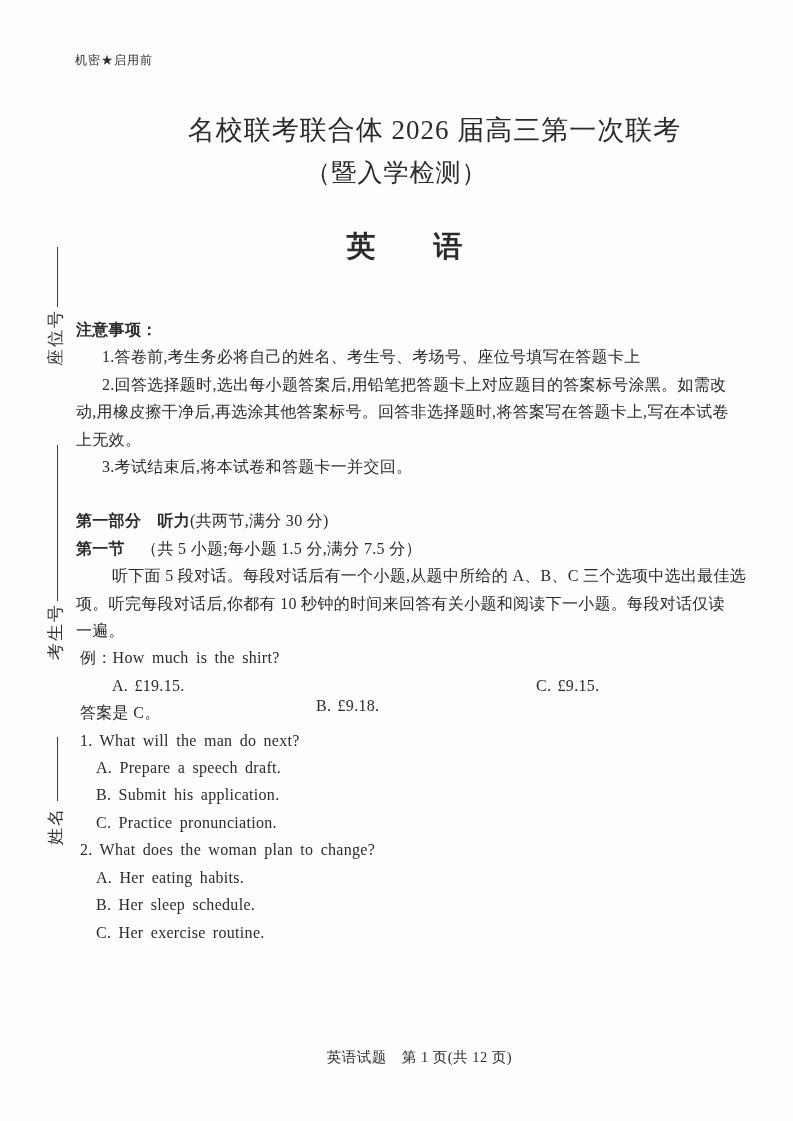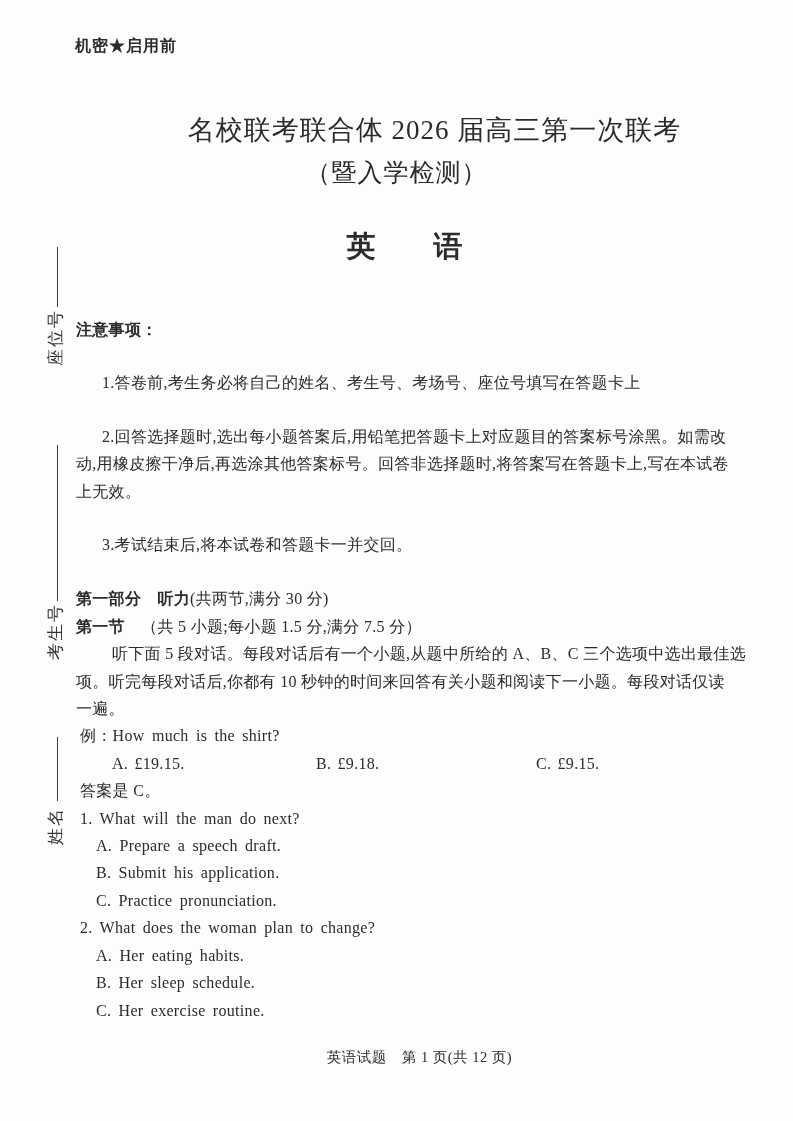--- a/index.html
+++ b/index.html
@@ -6,22 +6,22 @@
   .page{
     position:relative;
     width:793px;height:1121px;
     background:#fdfdfc;
     font-family:"Liberation Serif","DejaVu Serif",serif;
     color:#2b2b2b;
     overflow:hidden;
   }
   
   .confidential{
-    position:absolute;left:75px;top:36px;
-    font-weight:bold;font-size:16px;letter-spacing:1px;
+    position:absolute;left:75px;top:52px;
+    font-weight:normal;font-size:12px;letter-spacing:1px;
     white-space:nowrap;
   }
   
   .title1{
     position:absolute;top:112px;left:0;right:0;
     text-align:center;font-size:27px;letter-spacing:1px;
     transform:translateX(38px);
     white-space:nowrap;
   }
   .title2{
@@ -51,31 +51,31 @@
   .side-name{top:845px;}
   
   .body{
     position:absolute;top:316px;left:0;right:16px;
     padding:0 48px 0 76px;
     font-size:16px;line-height:27.4px;
     letter-spacing:0.3px;
   }
   .line{white-space:nowrap;}
   .b{font-weight:bold;}
-  .indent-num{padding-left:26px;margin-top:26px;}
+  .indent-num{padding-left:26px;}
   .indent-para{padding-left:36px;}
   .indent-small{padding-left:4px;}
   .indent-opt{padding-left:20px;}
   .gap-before{margin-top:27px;}
   .en{word-spacing:3px;}
   .qnum{margin-right:7px;}
   .ex-row{position:relative;height:27.4px;}
   .ex-opt{position:absolute;top:0;white-space:nowrap;word-spacing:2px;text-align:right;}
   .ex-a{left:36px;}
-  .ex-b{left:240px;}
+  .ex-b{left:240px;margin-top:20px;}
   .ex-c{left:460px;}
   
   .footer{
     position:absolute;top:1048px;left:0;right:0;
     text-align:center;font-size:14.5px;letter-spacing:0.5px;
     padding-left:46px;white-space:nowrap;
   }
 </style>
 </head>
 <body>

